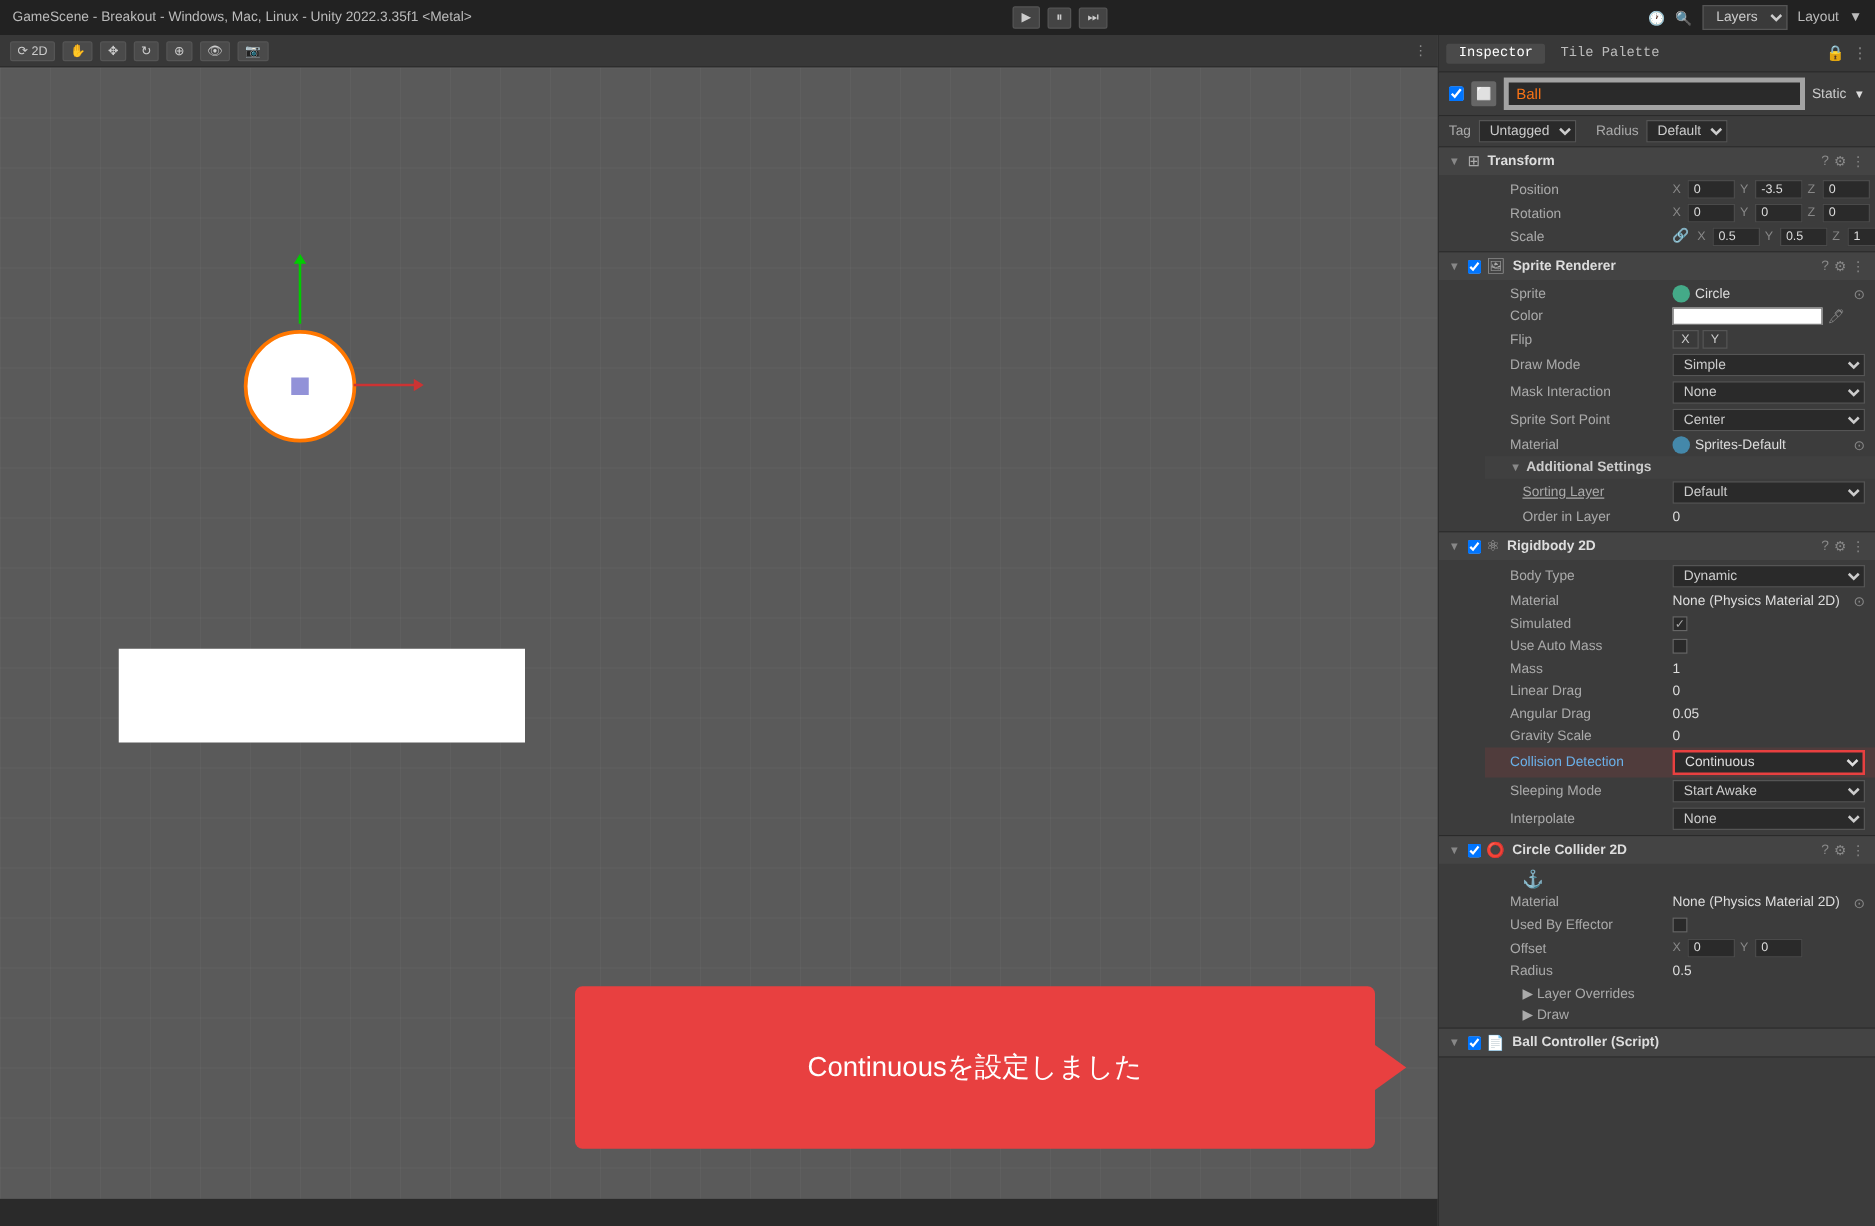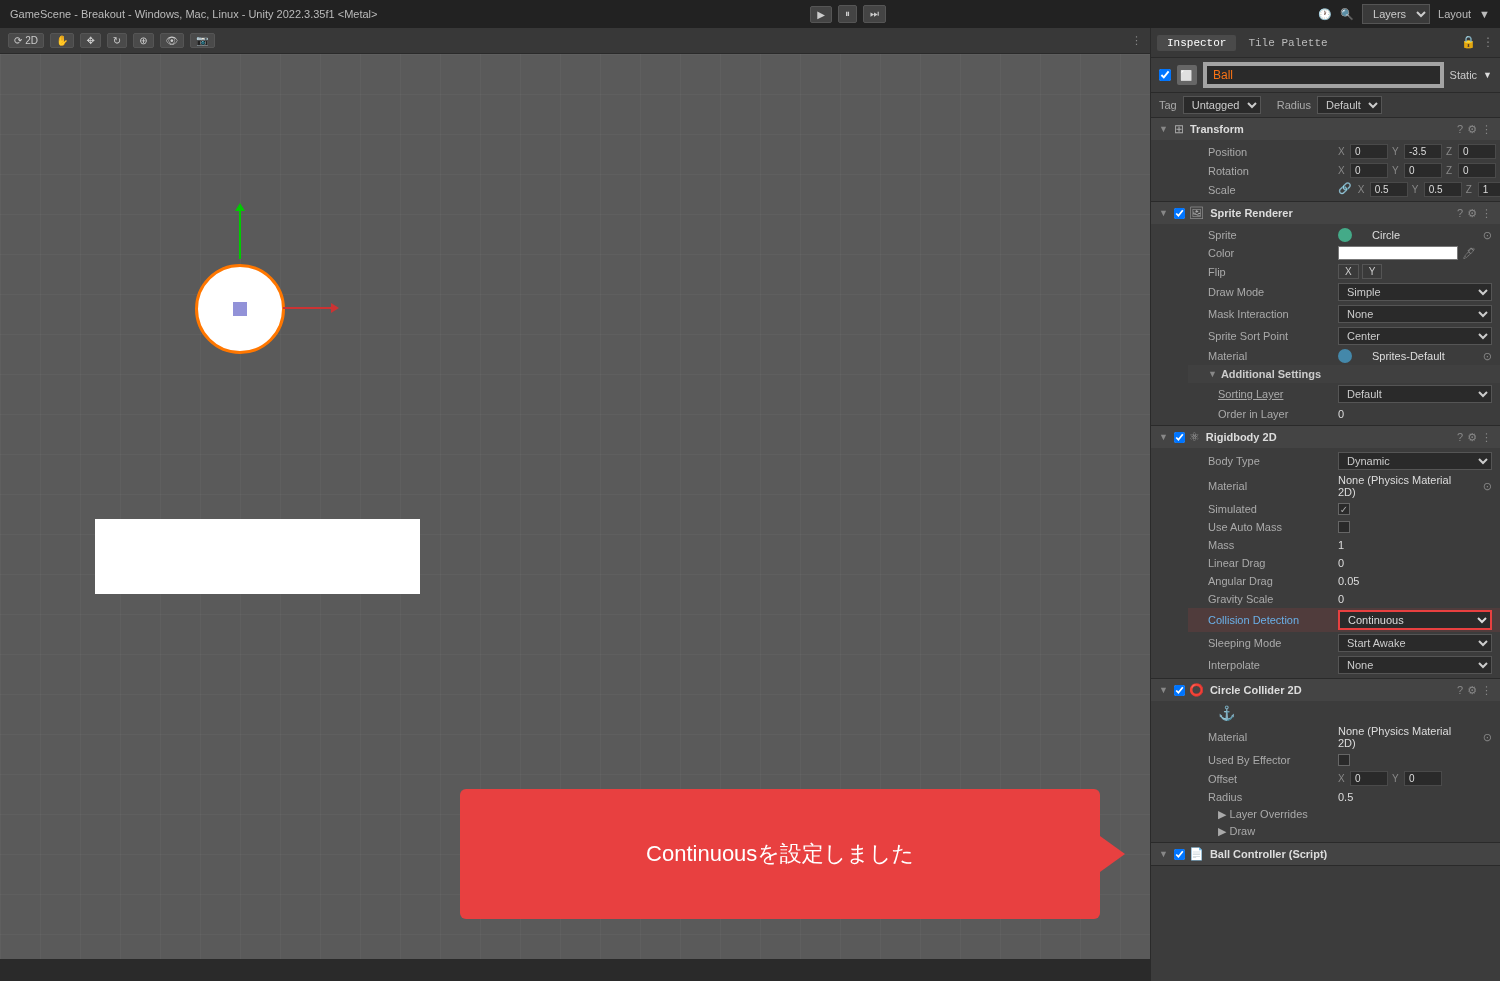--- a/index.html
+++ b/index.html
@@ -385,21 +385,21 @@
     .prop-color-box {
       width: 120px;
       height: 14px;
       background: white;
       border: 1px solid #777;
       margin-right: 4px;
     }
     .prop-object-ref {
       display: flex;
       align-items: center;
-      gap: 20px;
+      gap: 4px;
       flex: 1;
     }
     .object-ref-icon {
       width: 14px;
       height: 14px;
       border-radius: 50%;
       background: #4a8;
       flex-shrink: 0;
     }
     .object-ref-icon.blue {

